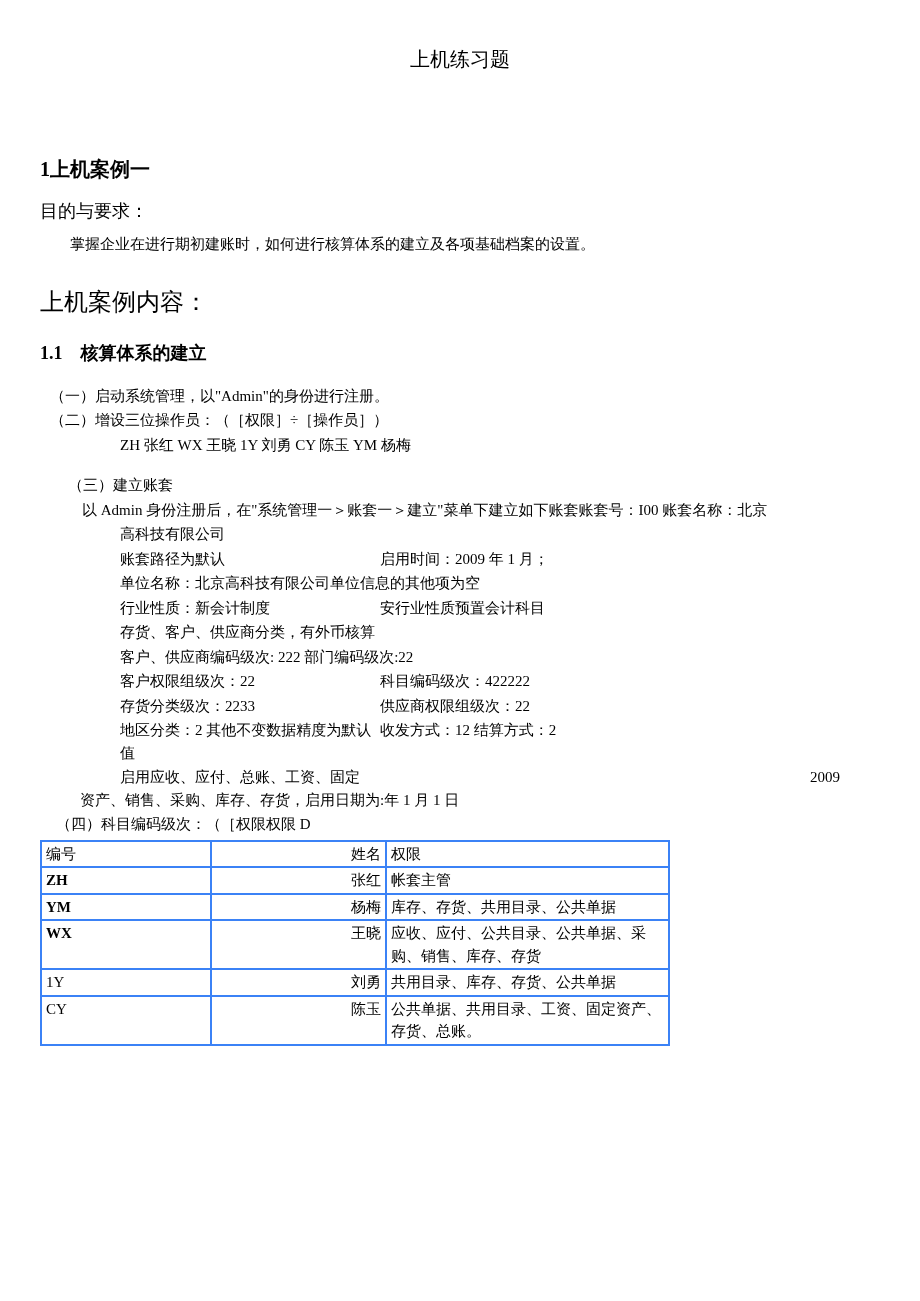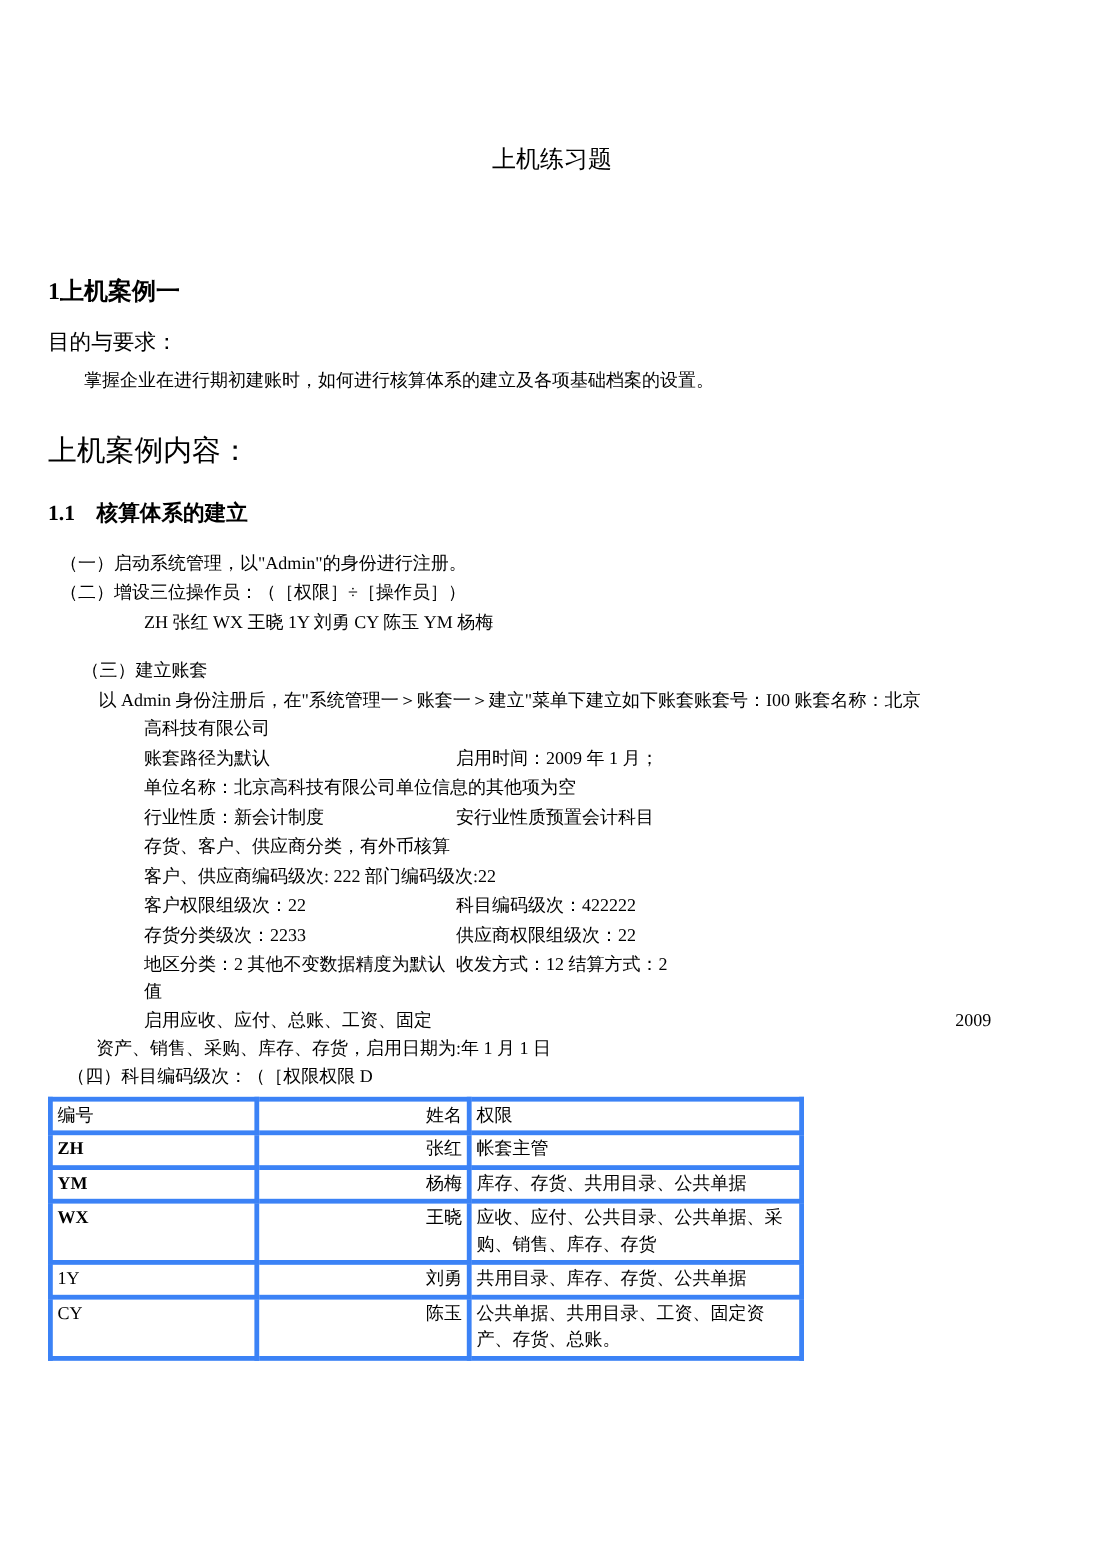--- a/index.html
+++ b/index.html
@@ -4,21 +4,21 @@
 <style>
   body {
     margin: 0;
     padding: 0;
     background: #ffffff;
     font-family: "SimSun", "宋体", serif;
     color: #000;
     width: 920px;
   }
   .page {
-    padding: 118px 40px 40px 40px;
+    padding: 44px 40px 40px 40px;
     font-size: 15px;
     line-height: 1.5;
   }
   .doc-title {
     text-align: center;
     font-size: 20px;
     font-weight: normal;
     margin-bottom: 80px;
   }
   .h-case {
@@ -70,42 +70,42 @@
     margin-bottom: 2px;
   }
   .details .row .col1 { width: 260px; }
   .details .row .col2 { flex: 1; }
   .wrap-block {
     position: relative;
     margin-bottom: 2px;
   }
   .float-year {
     position: absolute;
-    right: 54px;
+    right: 40px;
     top: 0;
     font-family: Liberation Serif, serif;
   }
   .line-a {
     margin-left: 80px;
   }
   .line-b {
     margin-left: 40px;
   }
   .four {
     margin-left: 16px;
     margin-bottom: 4px;
   }
   table.perm {
     border-collapse: collapse;
     width: 630px;
     margin-left: 0;
     font-size: 15px;
   }
   table.perm td {
-    border: 4px solid #3b82f6;
+    border: 2px solid #3b82f6;
     padding: 1px 4px;
     vertical-align: top;
   }
   table.perm .c0 { width: 160px; }
   table.perm .c1 { width: 165px; text-align: right; }
   table.perm .c2 { }
   .bold { font-weight: bold; }
 </style>
 </head>
 <body>

